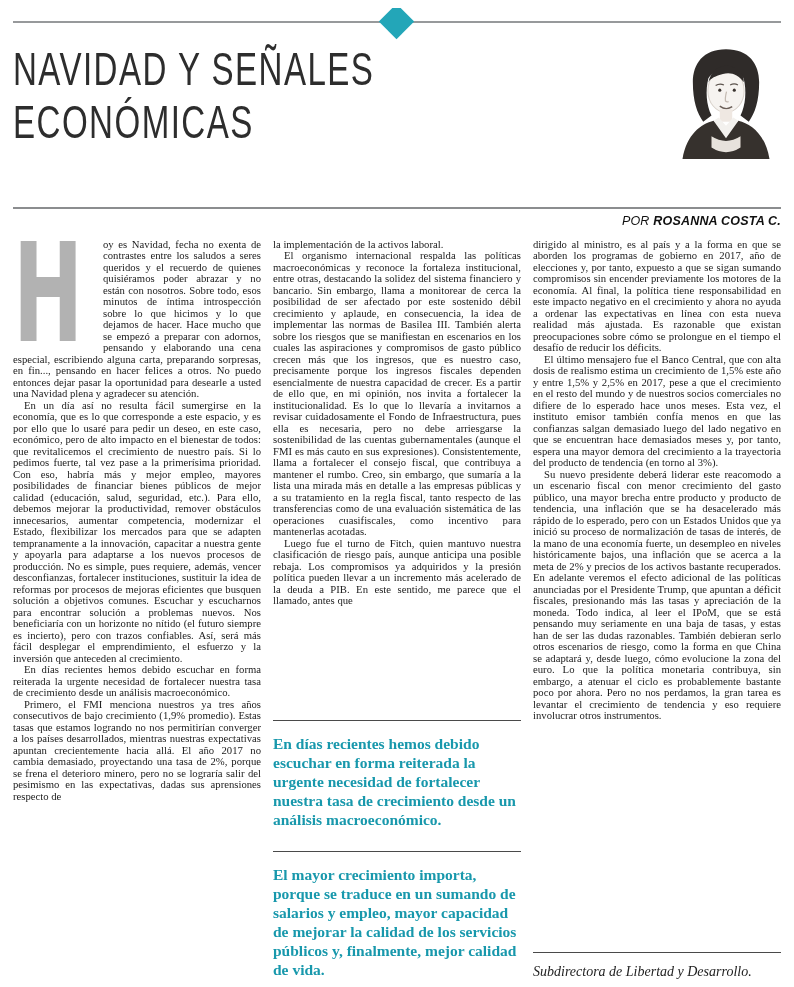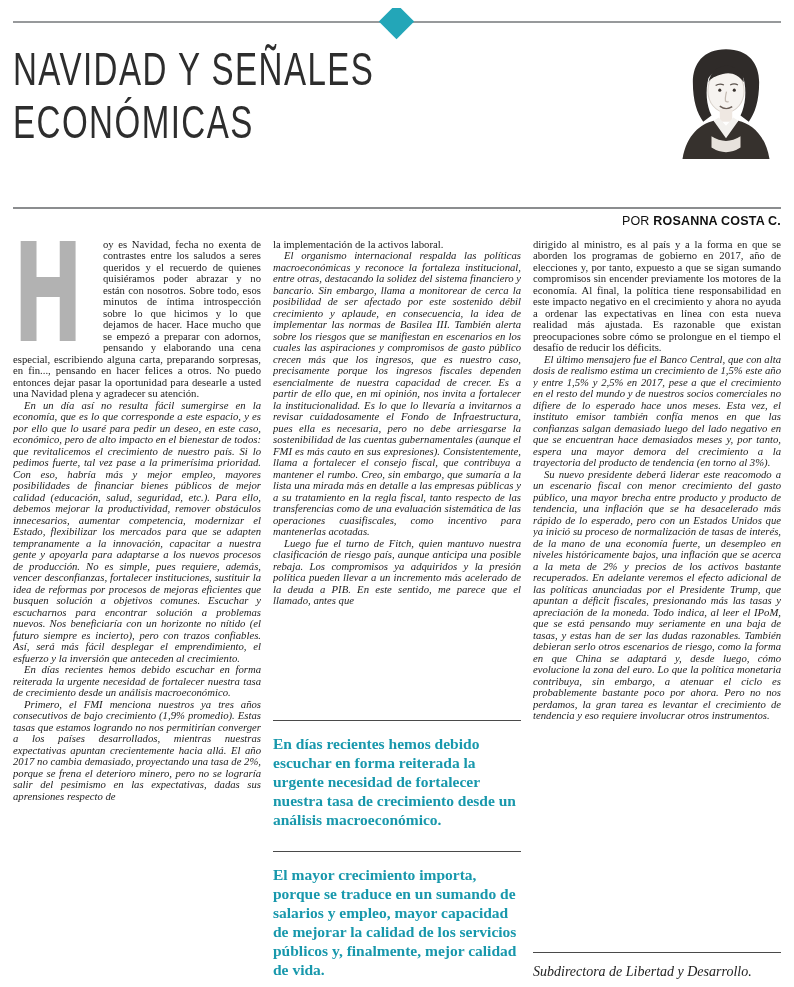--- a/index.html
+++ b/index.html
@@ -35,33 +35,33 @@
     transform:scaleX(0.72);
     transform-origin:0 0;
     white-space:nowrap;
     margin-top:4px;
   }
   .photo{width:106px;height:116px;margin:2px 2px 0 0;flex:0 0 auto;}
   .rule-mid{height:1.5px;background:#8b8d8f;margin-top:8px;}
   .byline-row{
     text-align:right;margin-top:5px;
     font-family:"Liberation Sans",sans-serif;
-    font-size:12.5px;letter-spacing:0.2px;color:#101010;
+    font-size:12.5px;letter-spacing:0.2px;color:#101010;font-style:italic;
   }
   .byline-name{font-weight:bold;}
   
   .columns{display:flex;gap:12px;margin-top:11px;height:740px;}
   .col{
     flex:0 0 248px;max-width:248px;overflow:hidden;
     display:flex;flex-direction:column;
     font-size:10.7px;line-height:11.5px;
     text-align:justify;color:#1b1b1b;
   }
   .col p{margin:0;}
-  .col p.indent{text-indent:11px;font-style:italic;}
+  .col p.indent{text-indent:11px;}
   
   .dropcap-box{float:left;width:82px;height:108px;margin:2px 8px 0 0;overflow:hidden;}
   .dropcap{
     display:block;
     font-family:"DejaVu Sans",sans-serif;font-weight:bold;
     font-size:140px;line-height:103px;color:#b2b2b2;
     transform:scaleX(0.6);transform-origin:0 0;
   }
   
   .quotes{margin-top:auto;padding-top:10px;}

